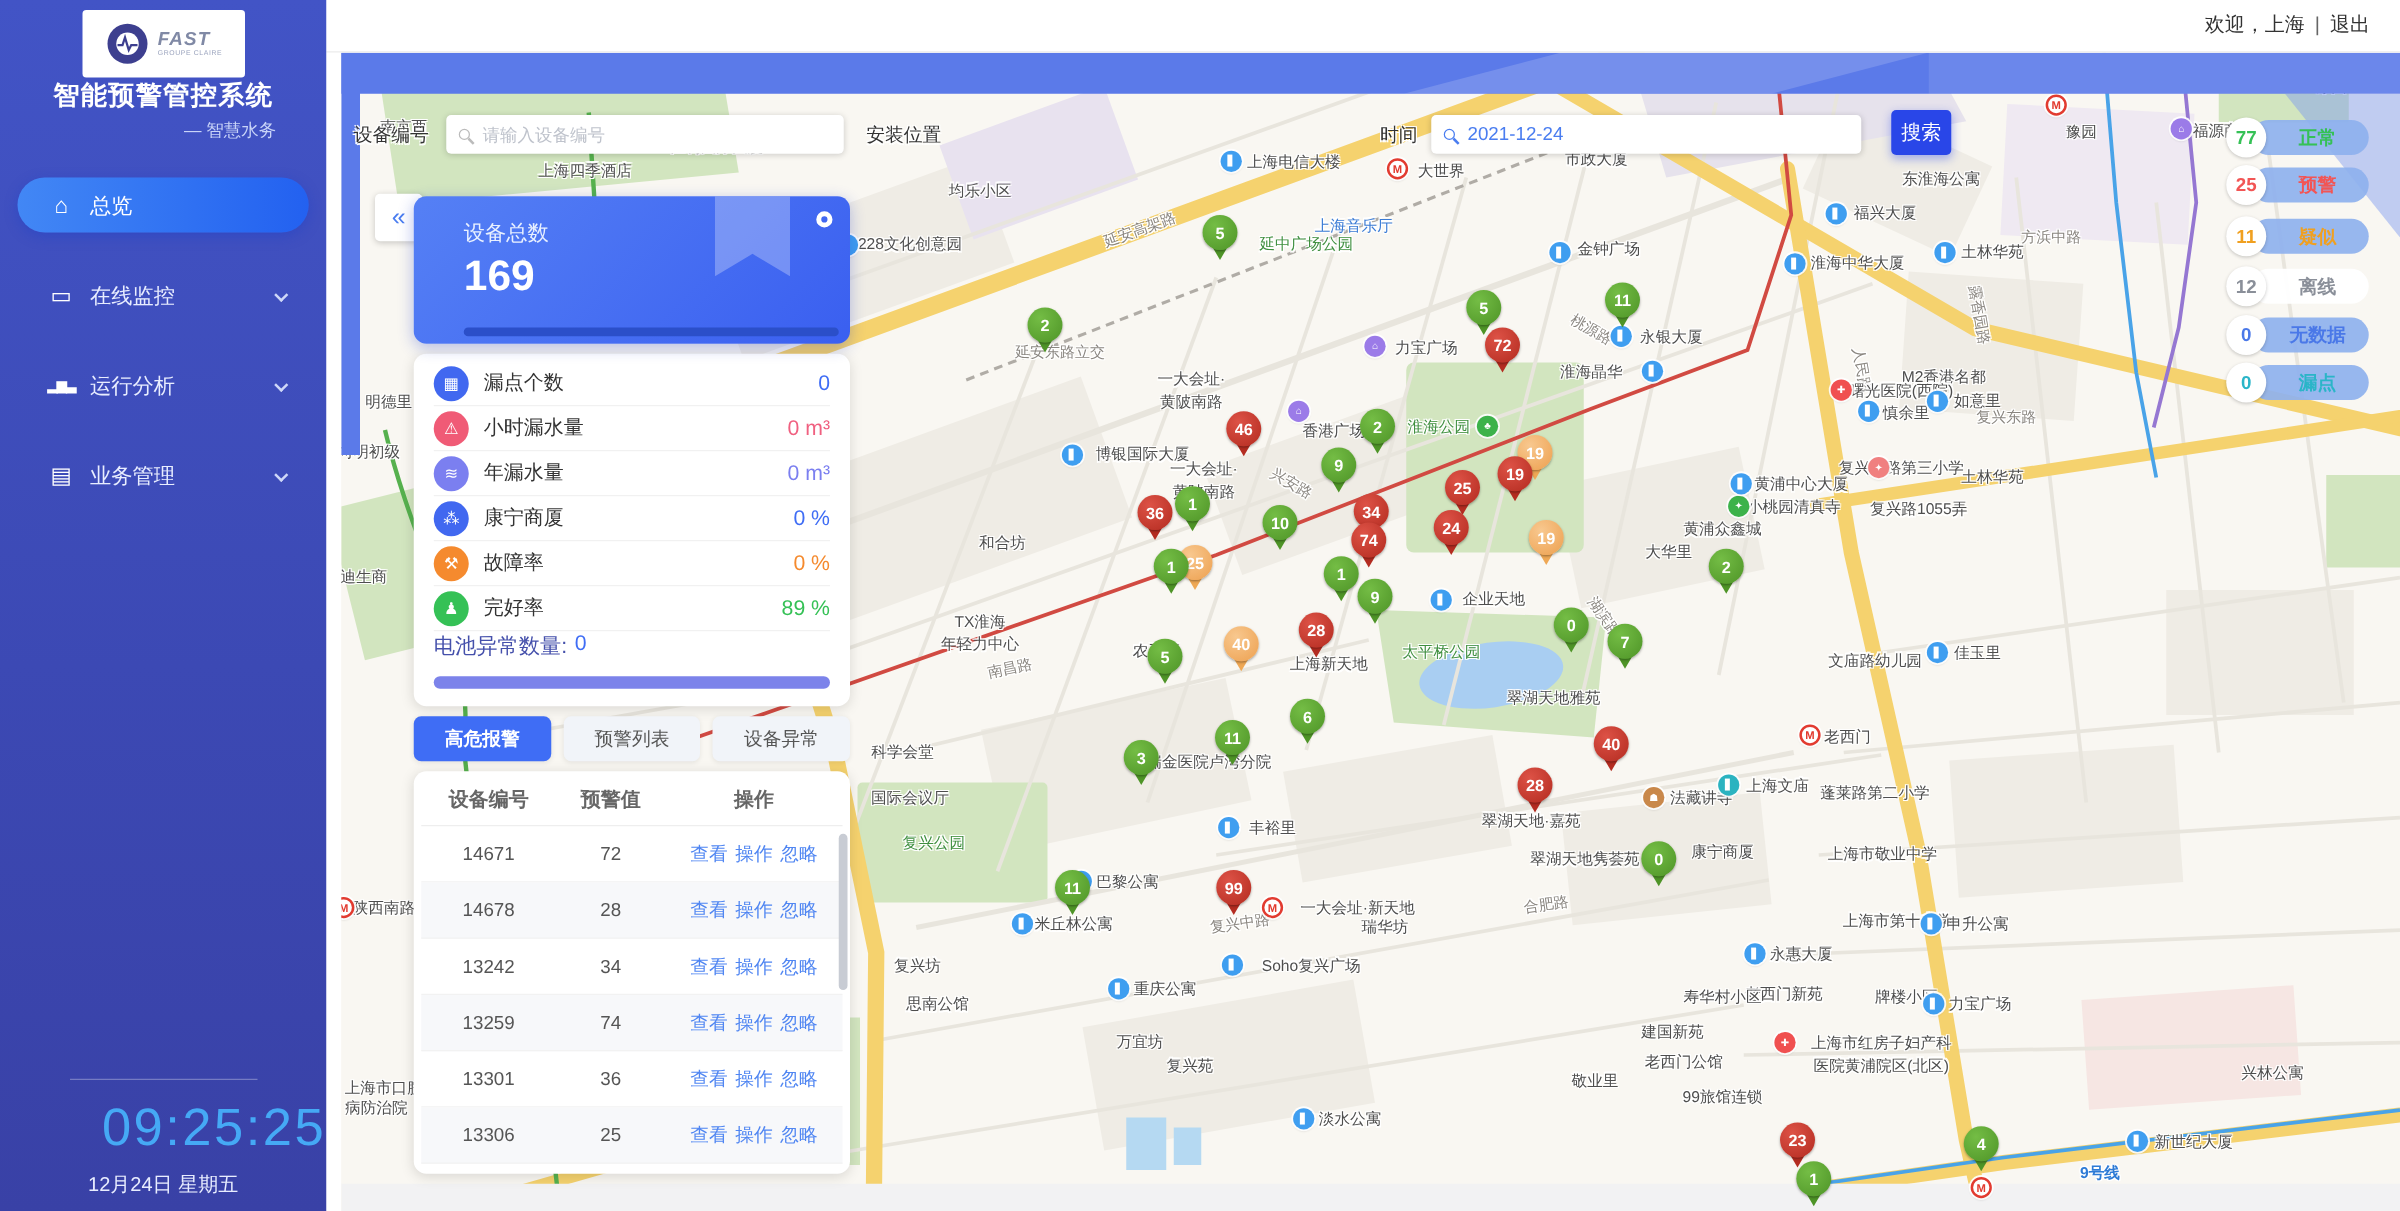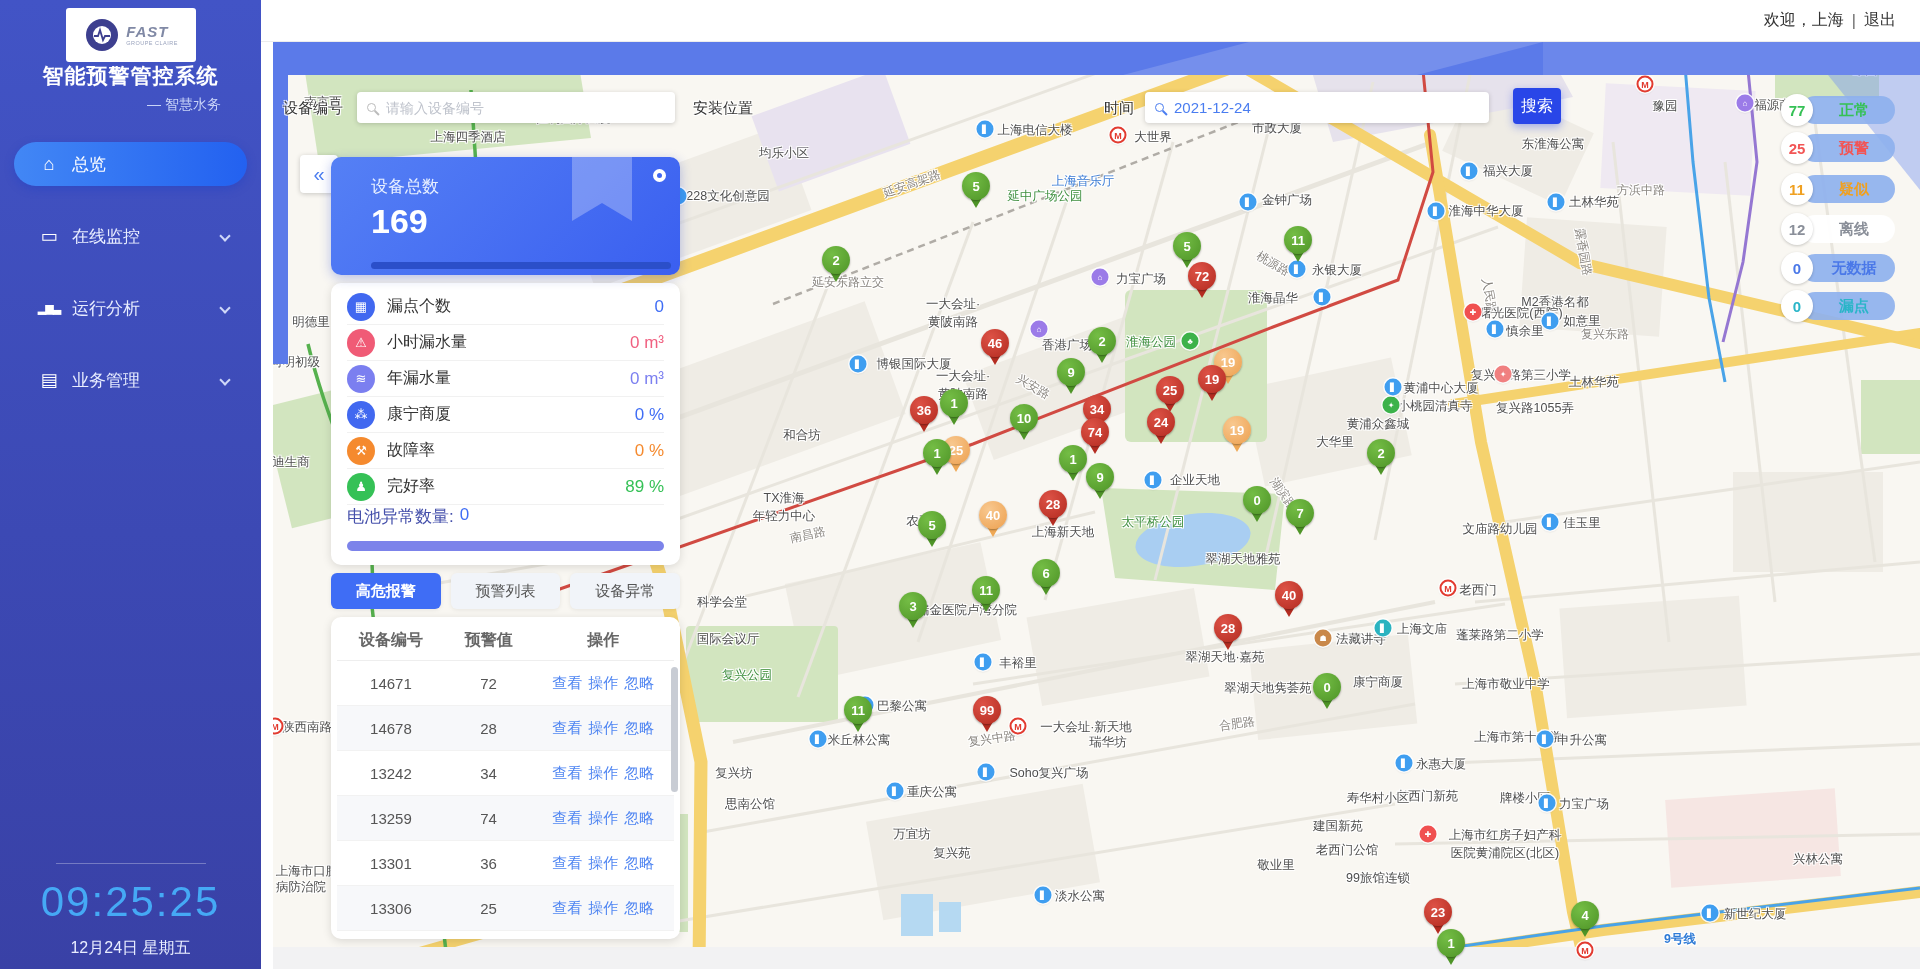--- a/index.html
+++ b/index.html
@@ -20,21 +20,21 @@
   .menu-item{height:44px;margin:0 14px 28px 14px;display:flex;align-items:center;padding:0 14px 0 22px;
     border-radius:22px;font-size:17px;color:#e8edff;cursor:pointer;}
   .menu-item.active{background:linear-gradient(90deg,#4287f5,#2361f0);box-shadow:0 3px 10px rgba(20,60,200,.35);color:#fff;}
   .mi{width:26px;font-size:18px;margin-right:10px;text-align:center;color:#fff;}
   .mi-chart{font-size:11px;letter-spacing:-1px;}
   .mlabel{flex:1;}
   .chev{width:8px;height:8px;border-right:2px solid #cfd8f8;border-bottom:2px solid #cfd8f8;
     transform:rotate(45deg);margin-right:4px;}
   .clock{position:absolute;bottom:10px;left:0;right:0;text-align:center;}
   .clock-line{width:150px;height:1px;background:rgba(255,255,255,.3);margin:0 auto 14px auto;}
-  .clock-time{font-size:42px;font-weight:300;color:#45a9f5;letter-spacing:2px;}
+  .clock-time{font-size:42px;font-weight:300;color:#45a9f5;letter-spacing:2px;text-align:right;}
   .clock-date{font-size:16px;color:#e8edff;margin-top:12px;}
 
   
   .topbar{position:absolute;left:261px;top:0;right:0;height:42px;background:#fff;border-bottom:1px solid #ececec;
     display:flex;align-items:center;justify-content:flex-end;padding-right:24px;font-size:16px;color:#333;z-index:25;}
   .topbar .sep{margin:0 8px;color:#666;}
   .logout{color:#333;cursor:pointer;text-decoration:none;}
 
   
   .map-area{position:absolute;left:273px;top:42px;width:1647px;height:927px;background:#f9f7f2;overflow:hidden;}

